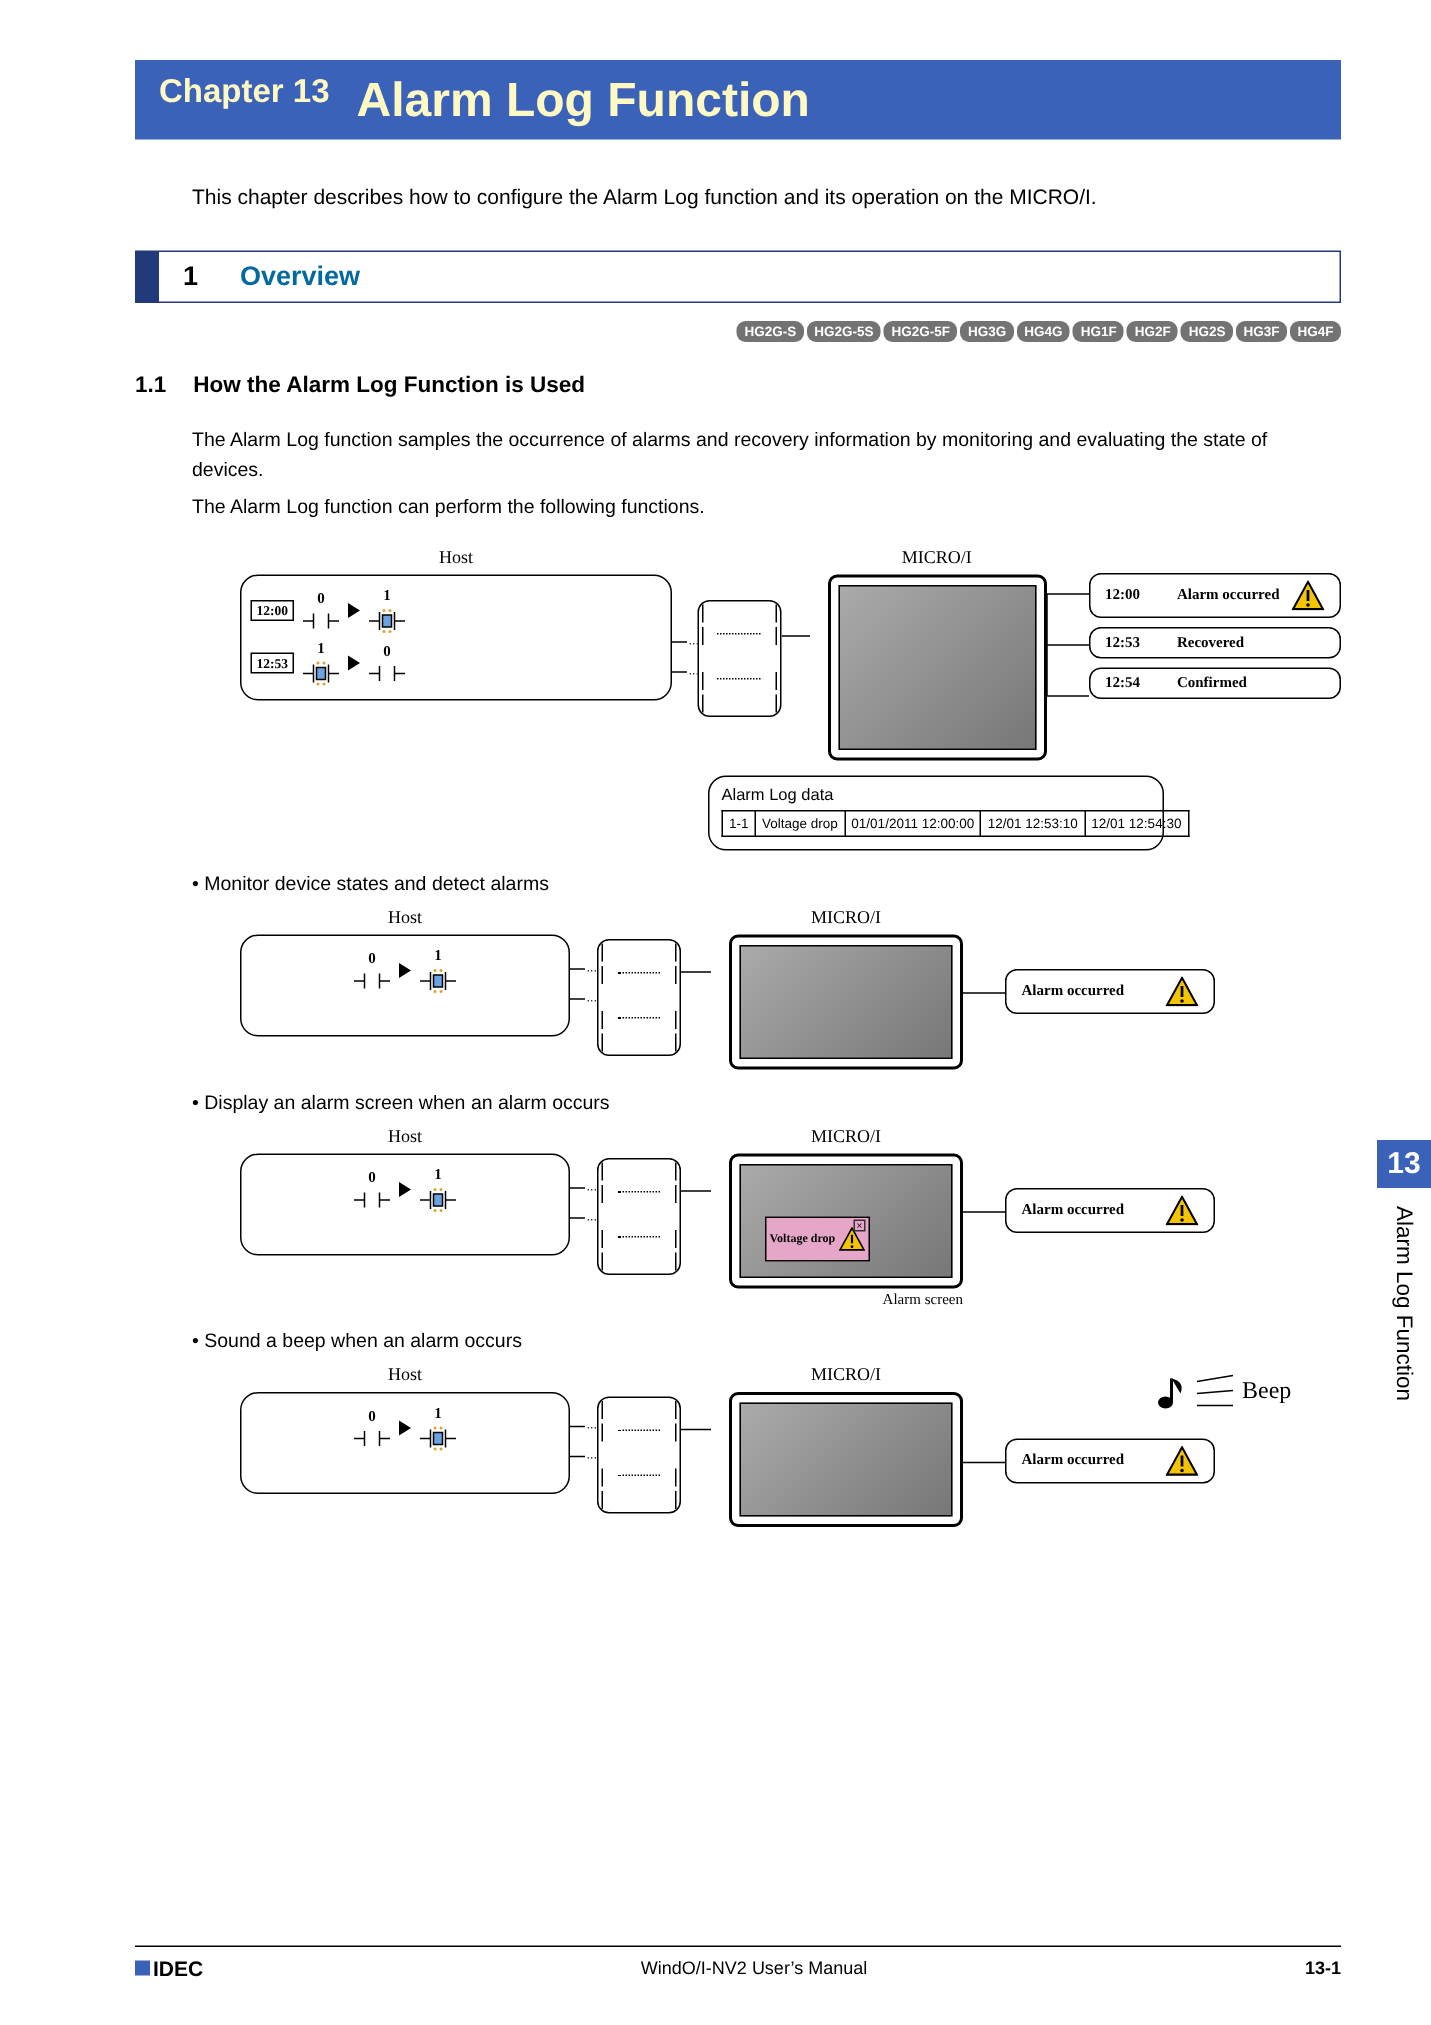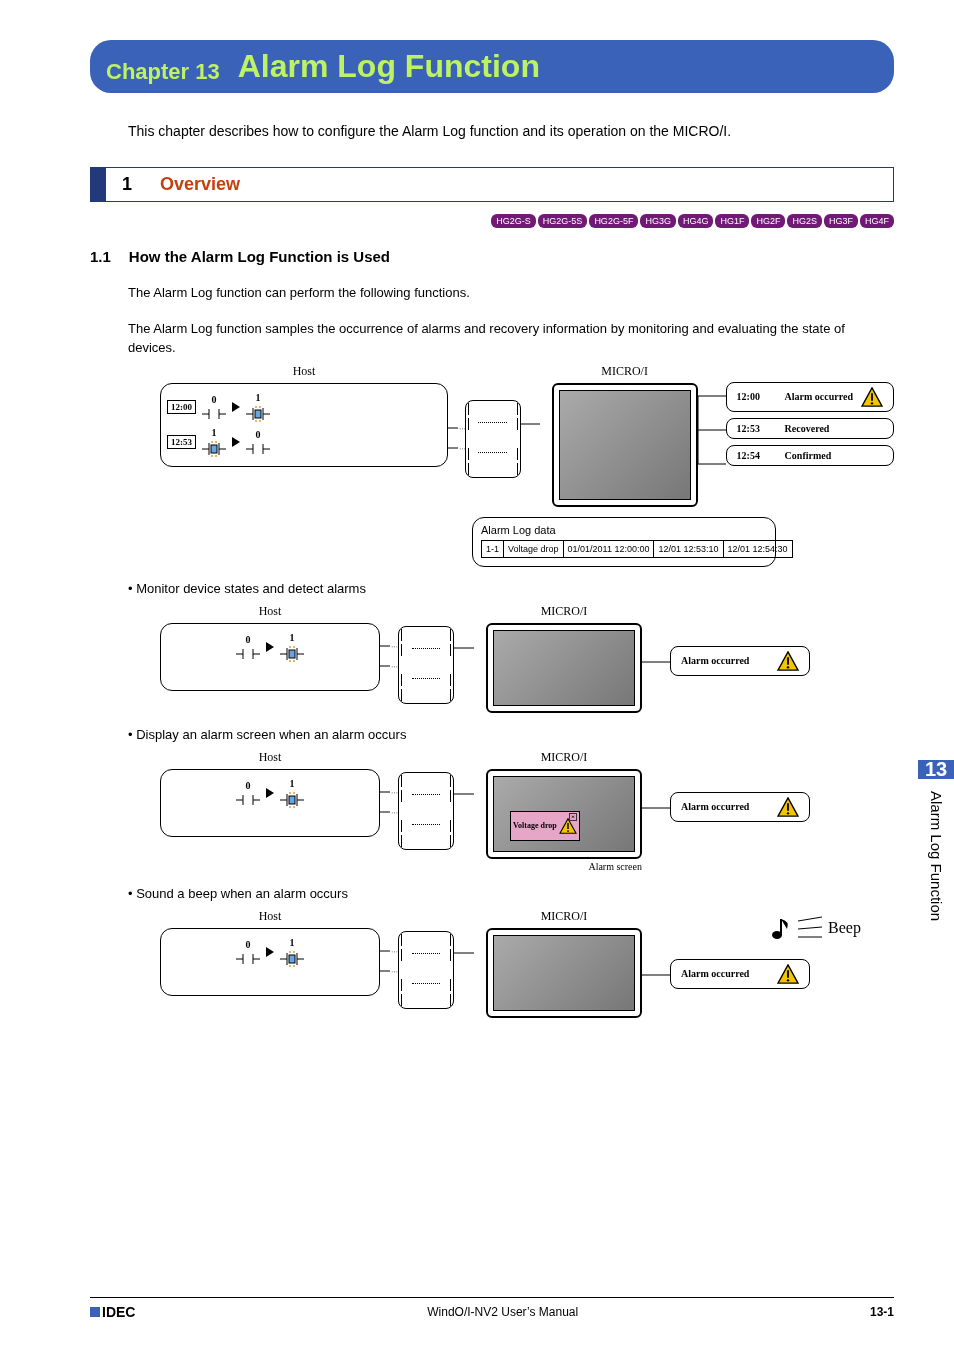--- a/index.html
+++ b/index.html
@@ -16,26 +16,25 @@
   }
   .page {
     padding: 40px 60px 40px 90px;
     height: 100%;
     position: relative;
   }
 
   
   .chapter-header {
     background: #3a62b8;
-    color: #bef264;
+    color: #fef9c3;
     padding: 8px 16px;
     margin-bottom: 30px;
     display: flex;
-    align-items: flex-end;
-    border-radius: 21px;
+    align-items: flex-start;
   }
   .chapter-label {
     font-size: 22px;
     font-weight: bold;
     margin-right: 18px;
   }
   .chapter-title {
     font-size: 32px;
     font-weight: bold;
   }
@@ -57,35 +56,35 @@
   }
   .section-number {
     font-size: 18px;
     font-weight: bold;
     color: #000;
     margin-right: 28px;
   }
   .section-title {
     font-size: 18px;
     font-weight: bold;
-    color: #c2410c;
+    color: #0369a1;
   }
 
   
   .badges {
     text-align: right;
     margin-bottom: 20px;
     font-size: 0;
   }
   .badge {
     display: inline-block;
-    background: #701a75;
+    background: #737373;
     color: #fff;
     font-size: 9px;
-    font-weight: normal;
+    font-weight: bold;
     padding: 2px 5px;
     border-radius: 6px;
     margin-left: 2px;
   }
 
   
   .subsection-header {
     display: flex;
     align-items: baseline;
     margin-bottom: 18px;
@@ -326,21 +325,21 @@
     display: flex;
     flex-direction: column;
     align-items: center;
   }
   .tab-number {
     background: #3a62b8;
     color: #fff;
     font-weight: bold;
     font-size: 20px;
     width: 36px;
-    height: 19px;
+    height: 32px;
     display: flex;
     align-items: center;
     justify-content: center;
   }
   .tab-text {
     writing-mode: vertical-rl;
     font-size: 15px;
     margin-top: 12px;
   }
 
@@ -398,22 +397,22 @@
     <span class="badge">HG2S</span>
     <span class="badge">HG3F</span>
     <span class="badge">HG4F</span>
   </div>
 
   <div class="subsection-header">
     <span class="subsection-number">1.1</span>
     <span class="subsection-title">How the Alarm Log Function is Used</span>
   </div>
 
+  <p class="body-text">The Alarm Log function samples the occurrence of alarms and recovery information by monitoring and evaluating the state of devices.</p>
   <p class="body-text" style="margin-bottom:16px;">The Alarm Log function can perform the following functions.</p>
-  <p class="body-text">The Alarm Log function samples the occurrence of alarms and recovery information by monitoring and evaluating the state of devices.</p>
 
 
   <div class="diagram-block">
     <div class="diagram-row">
 
       <div>
         <div class="host-label">Host</div>
         <div class="host-box">
 
           <div class="host-row">

